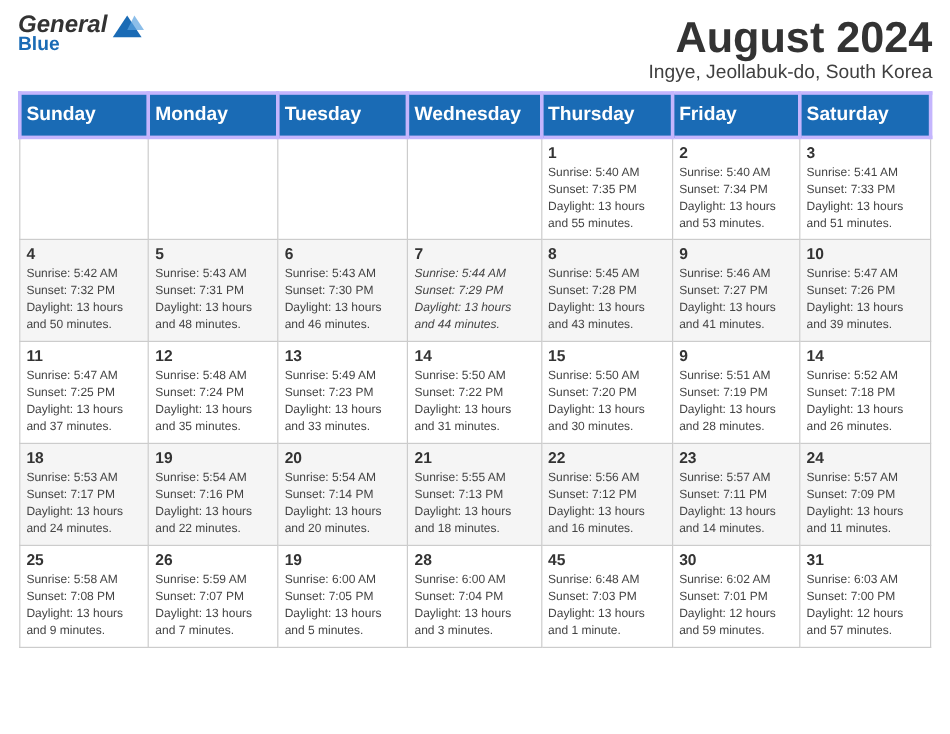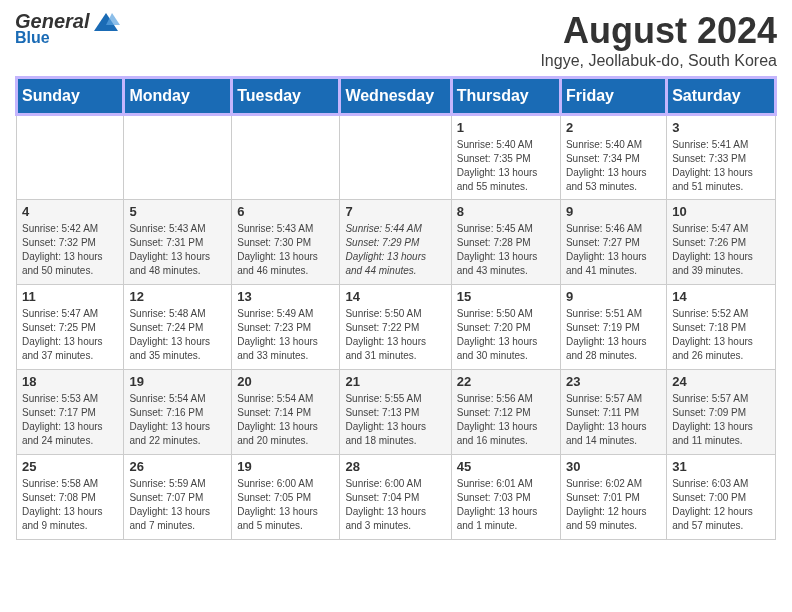--- a/index.html
+++ b/index.html
@@ -321,21 +321,21 @@
         </td>
         <td>
           <span class="day-number">28</span>
           <div class="day-info" style="white-space: pre-line;">Sunrise: 6:00 AM
 Sunset: 7:04 PM
 Daylight: 13 hours
 and 3 minutes.</div>
         </td>
         <td>
           <span class="day-number">45</span>
-          <div class="day-info" style="white-space: pre-line;">Sunrise: 6:01 AM
+          <div class="day-info" style="white-space: pre-line;">Sunrise: 6:48 AM
 Sunset: 7:03 PM
 Daylight: 13 hours
 and 1 minute.</div>
         </td>
         <td>
           <span class="day-number">30</span>
           <div class="day-info" style="white-space: pre-line;">Sunrise: 6:02 AM
 Sunset: 7:01 PM
 Daylight: 12 hours
 and 59 minutes.</div>

